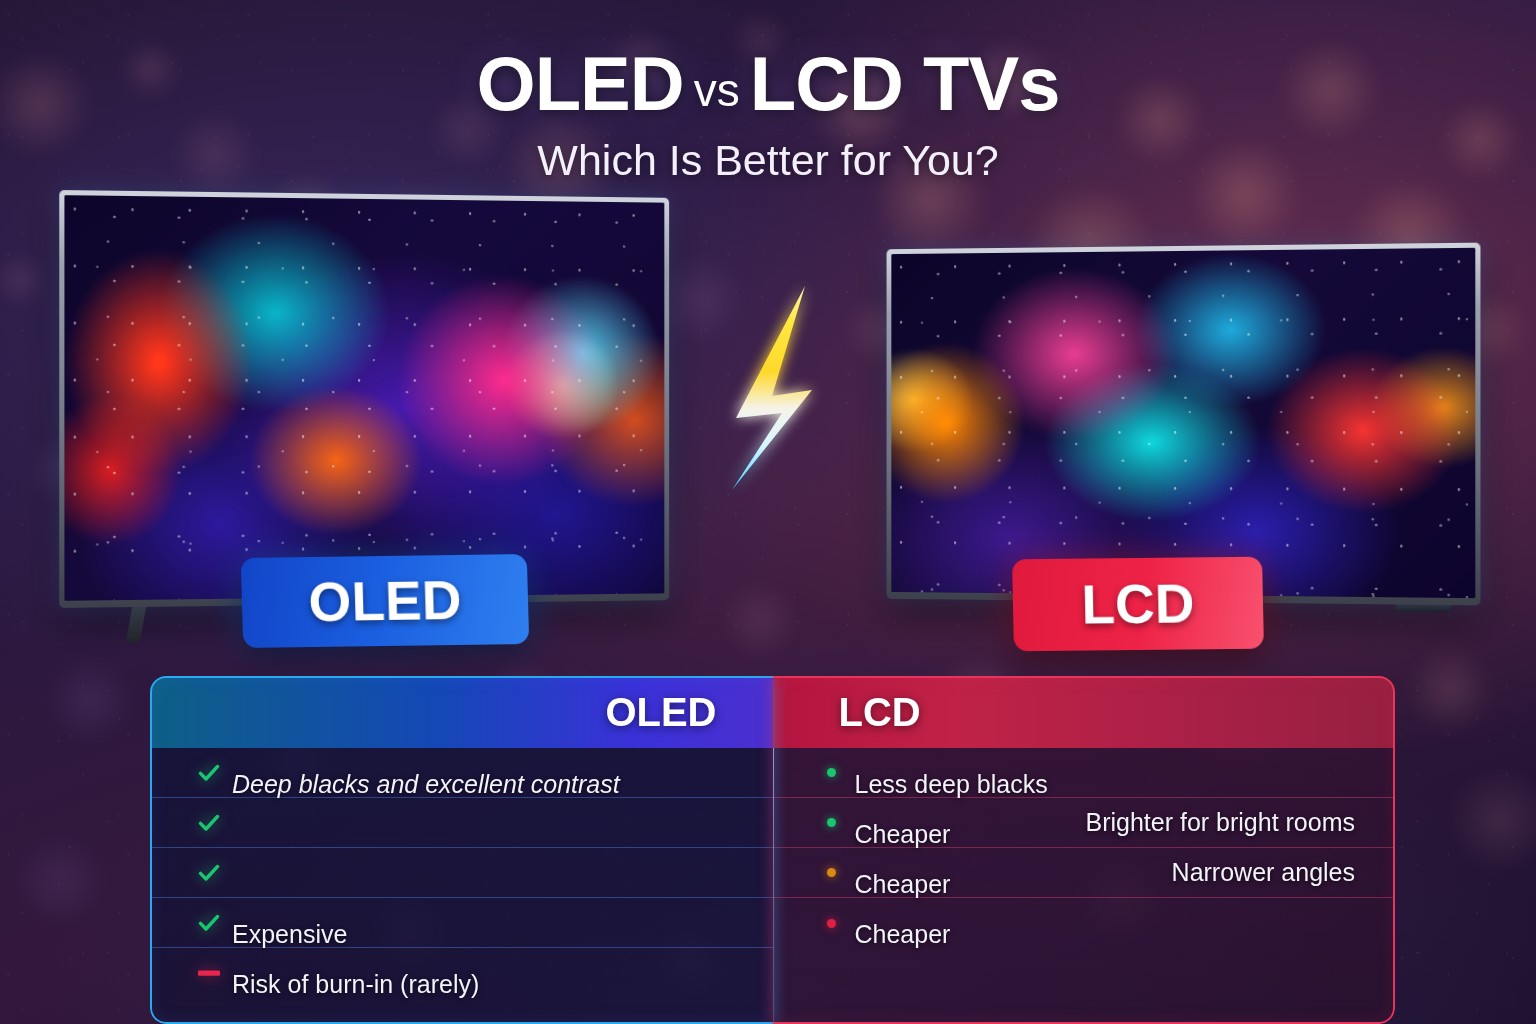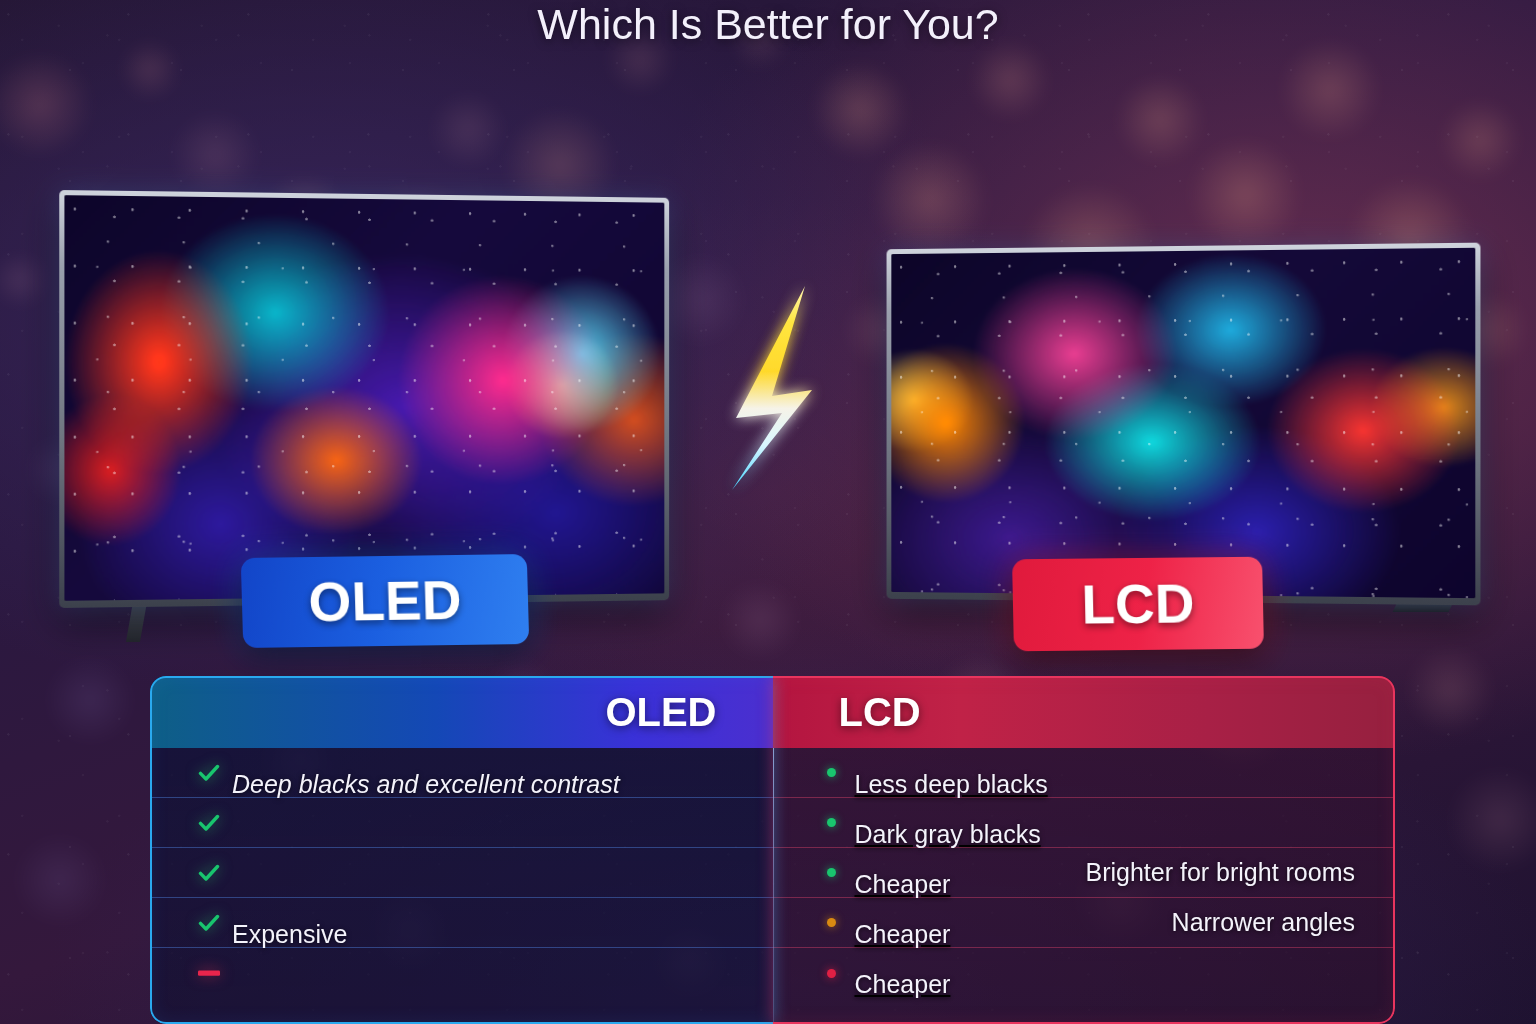--- a/index.html
+++ b/index.html
@@ -41,20 +41,21 @@
   .headings{ position:absolute; top:0; left:0; width:1536px; text-align:center; z-index:30; }
   .title{
     margin-top:46px;
     font-size:76px; font-weight:700; color:#ffffff; letter-spacing:-1px;
     line-height:1.0;
     text-shadow:0 3px 14px rgba(0,0,0,.55), 0 0 30px rgba(160,150,255,.25);
     white-space:nowrap;
   }
   .title .vs{ font-size:46px; font-weight:400; letter-spacing:0px; vertical-align:4px; margin:0 10px; }
   .subtitle{
+    margin-top:14px;
     font-size:43px; font-weight:400; color:#f3f0fb;
     text-shadow:0 2px 10px rgba(0,0,0,.5);
     white-space:nowrap;
   }
 
   
   .tv{ position:absolute; z-index:10; }
   .tv .bezel{
     position:absolute; inset:0;
     border-radius:5px;
@@ -175,21 +176,21 @@
   .tcol-lcd{ background:linear-gradient(180deg, rgba(52,18,50,.70), rgba(44,16,44,.66)); }
   .vdiv{
     position:absolute; left:50%; top:72px; bottom:0; width:1px; z-index:8;
     background:linear-gradient(180deg, rgba(190,210,255,.75), rgba(200,170,220,.45), rgba(180,160,210,.22));
   }
   .trow{
     height:50px; position:relative; display:flex; align-items:center;
     padding-left:46px;
   }
   .tcol-oled .trow{ border-bottom:1px solid rgba(90,150,255,.38); }
-  .tcol-lcd  .trow{ border-bottom:1px solid rgba(235,70,110,.40);text-decoration:underline; }
+  .tcol-lcd  .trow{ border-bottom:1px solid rgba(235,70,110,.40); }
   .tcol-oled .trow:last-child,.tcol-lcd .trow:last-child{ border-bottom:none; }
 
   .mark{ width:26px; flex:0 0 26px; display:flex; align-items:center; justify-content:center; margin-right:10px; }
   .mark svg{ display:block; filter:drop-shadow(0 0 7px rgba(40,230,120,.55)); }
   .mark.neg svg{ filter:drop-shadow(0 0 7px rgba(240,50,80,.55)); }
   .dot{ width:9px; height:9px; border-radius:50%; display:block; }
   .dot.g{ background:#19c56e; box-shadow:0 0 8px rgba(25,197,110,.75); }
   .dot.a{ background:#d98a11; box-shadow:0 0 8px rgba(217,138,17,.75); }
   .dot.r{ background:#e02044; box-shadow:0 0 8px rgba(224,32,68,.75); }
 
@@ -271,20 +272,23 @@
     <div class="bezel"></div>
     <div class="panel">
       <div class="neb nebB"></div>
       <div class="specks"></div>
     </div>
   </div>
   <div class="leg" style="left:906px; top:580px; width:52px; height:12px; transform:skewX(24deg); z-index:9;"></div>
   <div class="leg" style="left:1396px; top:598px; width:56px; height:14px; transform:skewX(-26deg); z-index:9;"></div>
 
   <div class="headings">
+    <div class="title">
+      <span>OLED</span><span class="vs">vs</span><span>LCD TVs</span>
+    </div>
     <div class="subtitle">Which Is Better for You?</div>
   </div>
 
   <div class="bolt">
     <svg width="150" height="290" viewBox="0 0 150 290" aria-hidden="true">
       <defs>
         <linearGradient id="boltGrad" x1="0" y1="0" x2="0" y2="1">
           <stop offset="0%" stop-color="#fff7b0"></stop>
           <stop offset="18%" stop-color="#ffe63f"></stop>
           <stop offset="42%" stop-color="#ffd92b"></stop>
@@ -355,39 +359,34 @@
               </svg>
             </span>
             <span class="rowtext">Expensive</span>
           </div>
           <div class="trow">
             <span class="mark neg">
               <svg width="24" height="10" viewBox="0 0 24 10">
                 <rect x="1" y="2.5" width="22" height="5.2" rx="1.2" fill="#e8254c"></rect>
               </svg>
             </span>
+            <span class="rowtext">Risk of burn-in (rarely)</span>
           </div>
         </div>
       <div class="tcol tcol-lcd" id="col-lcd">
           <div class="trow">
             <span class="mark">
               <i class="dot g"></i>
             </span>
             <span class="rowtext">Less deep blacks</span>
           </div>
           <div class="trow">
             <span class="mark">
               <i class="dot g"></i>
             </span>
-            <span class="rowtext">Dark gray blacks</span>
-          </div>
-          <div class="trow">
-            <span class="mark">
-              <i class="dot g"></i>
-            </span>
             <span class="rowtext">Cheaper</span>
             <span class="rowextra">Brighter for bright rooms</span>
           </div>
           <div class="trow">
             <span class="mark">
               <i class="dot a"></i>
             </span>
             <span class="rowtext">Cheaper</span>
             <span class="rowextra">Narrower angles</span>
           </div>

